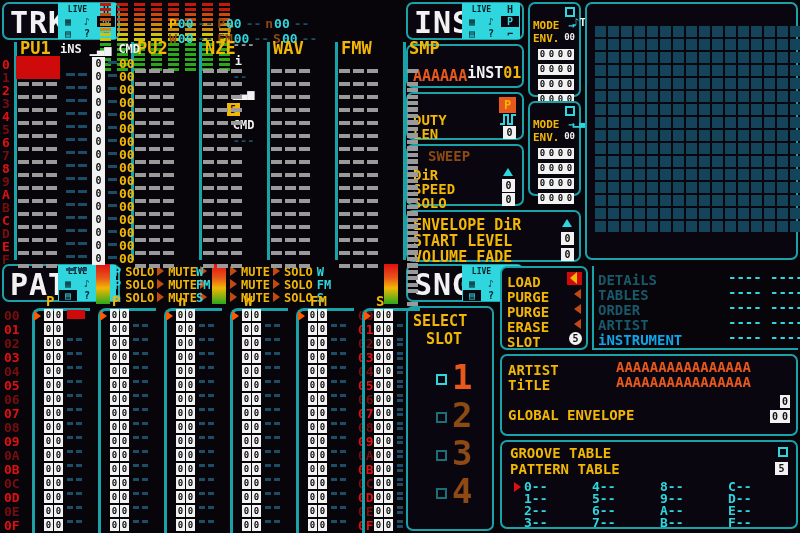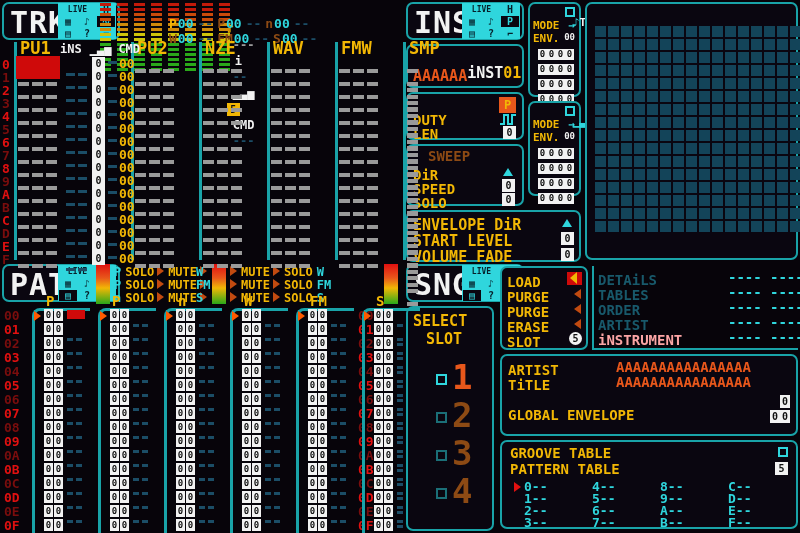--- a/index.html
+++ b/index.html
@@ -664,21 +664,21 @@
         <div style="position: relative; height: 15px;"><span class="t yellow" style="font-size: 14px;">SLOT</span><span class="numbox" style="position: absolute; right: 0px; top: 0px; border-radius: 7px;">5</span></div>
       </div>
   </div>
 
   <div class="frame" style="left:592px;top:266px;width:206px;height:84px;border-color:#19a3a8;border-top:none;border-right:none;background:transparent;border-radius:0;"></div>
   <div id="navlist" style="position:absolute;left:598px;top:270px;width:198px;">
       <div style="position: relative; height: 15px;"><span class="t" style="font-size: 14px; color: rgb(24, 89, 107);">DETAiLS</span><span class="t cyan" style="position: absolute; left: 130px; top: 0px; font-size: 14px;">----</span><span class="t cyan" style="position: absolute; left: 172px; top: 0px; font-size: 14px;">----</span></div>
       <div style="position: relative; height: 15px;"><span class="t" style="font-size: 14px; color: rgb(24, 89, 107);">TABLES</span><span class="t cyan" style="position: absolute; left: 130px; top: 0px; font-size: 14px;">----</span><span class="t cyan" style="position: absolute; left: 172px; top: 0px; font-size: 14px;">----</span></div>
       <div style="position: relative; height: 15px;"><span class="t" style="font-size: 14px; color: rgb(24, 89, 107);">ORDER</span><span class="t cyan" style="position: absolute; left: 130px; top: 0px; font-size: 14px;">----</span><span class="t cyan" style="position: absolute; left: 172px; top: 0px; font-size: 14px;">----</span></div>
       <div style="position: relative; height: 15px;"><span class="t" style="font-size: 14px; color: rgb(24, 89, 107);">ARTIST</span><span class="t cyan" style="position: absolute; left: 130px; top: 0px; font-size: 14px;">----</span><span class="t cyan" style="position: absolute; left: 172px; top: 0px; font-size: 14px;">----</span></div>
-      <div style="position: relative; height: 15px;"><span class="t" style="font-size: 14px; color: #fca5a5;">iNSTRUMENT</span><span class="t cyan" style="position: absolute; left: 130px; top: 0px; font-size: 14px;">----</span><span class="t cyan" style="position: absolute; left: 172px; top: 0px; font-size: 14px;">----</span></div>
+      <div style="position: relative; height: 15px;"><span class="t" style="font-size: 14px; color: #0ea5e9;">iNSTRUMENT</span><span class="t cyan" style="position: absolute; left: 130px; top: 0px; font-size: 14px;">----</span><span class="t cyan" style="position: absolute; left: 172px; top: 0px; font-size: 14px;">----</span></div>
     </div>
 
   <div class="frame" style="left:500px;top:354px;width:298px;height:82px;">
     <div id="details" style="position:absolute;left:6px;top:4px;right:6px;">
         <div style="position: relative; height: 15px;"><span class="t yellow" style="font-size: 14px;">ARTIST</span><span class="t orange" style="position: absolute; left: 108px; top: 0px; font-size: 14px;">AAAAAAAAAAAAAAAA</span></div>
         <div style="position: relative; height: 15px;"><span class="t yellow" style="font-size: 14px;">TiTLE</span><span class="t orange" style="position: absolute; left: 108px; top: 0px; font-size: 14px;">AAAAAAAAAAAAAAAA</span></div>
         <div style="position: relative; height: 15px;"><span style="position: absolute; right: 0px; top: 0px;"><span class="numbox" style="width: 10px; height: 13px; line-height: 13px; font-size: 10px;">0</span></span></div>
         <div style="position: relative; height: 15px;"><span class="t yellow" style="font-size: 14px;">GLOBAL ENVELOPE</span><span style="position: absolute; right: 0px; top: 0px;"><span class="numbox" style="width: 10px; height: 13px; line-height: 13px; font-size: 10px;">0</span><span class="numbox" style="width: 10px; height: 13px; line-height: 13px; font-size: 10px;">0</span></span></div>
       </div>
   </div>

